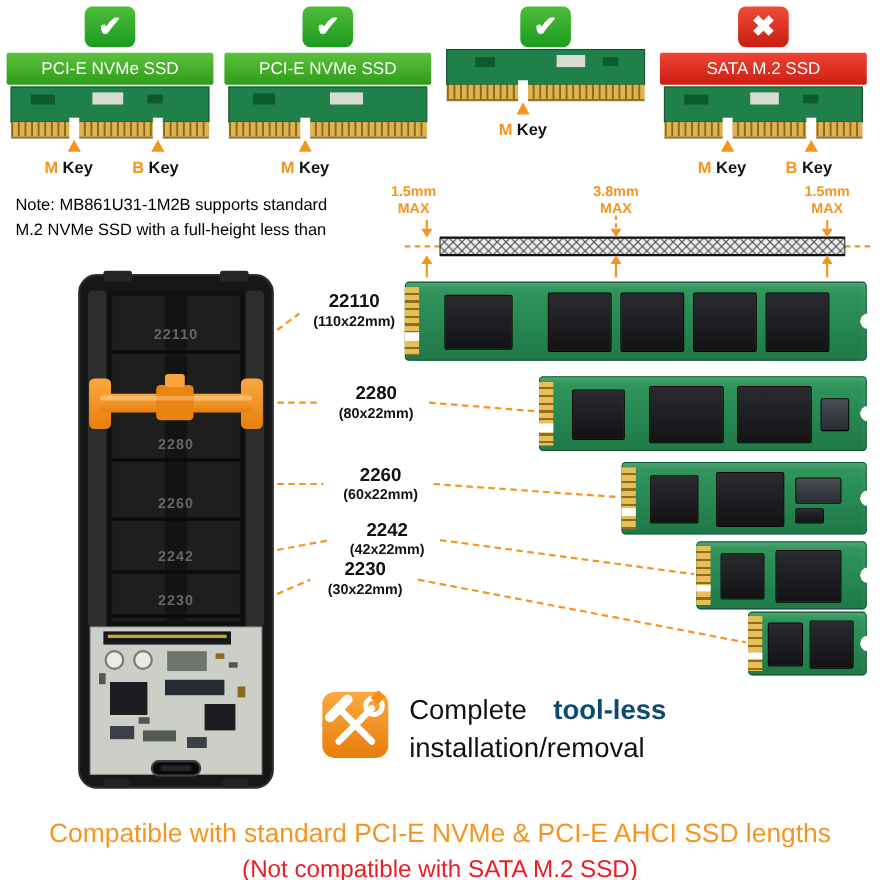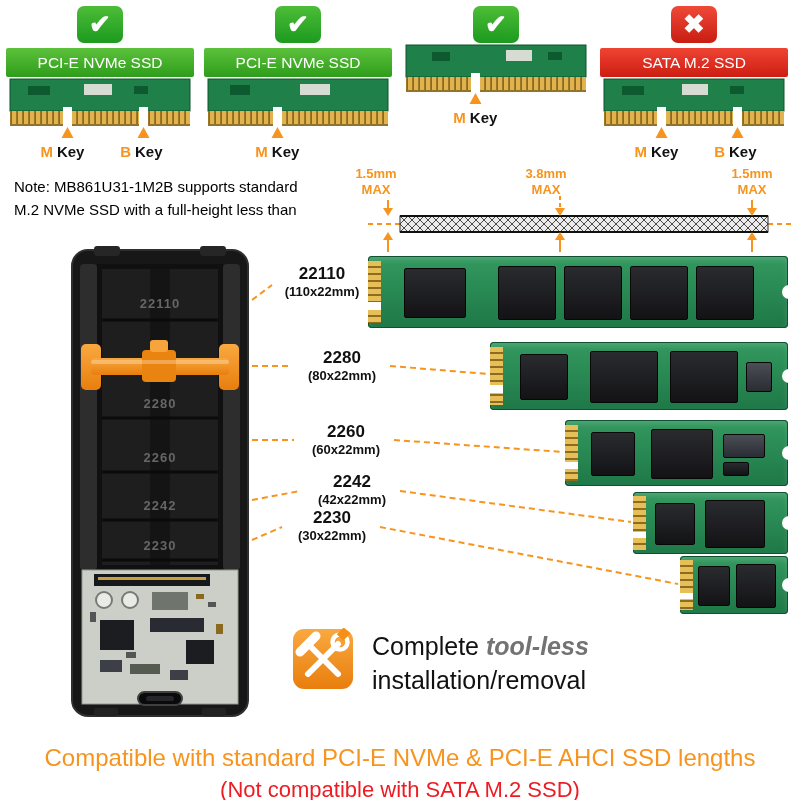--- a/index.html
+++ b/index.html
@@ -25,21 +25,21 @@
   .conn{position:absolute;left:0;top:7%;bottom:7%;width:13px;background:repeating-linear-gradient(180deg,#e7bf59 0 5px,#8d6c20 5px 7px);}
   .conn::after{content:"";position:absolute;left:0;top:66%;width:100%;height:13%;background:#fff;}
   .ssd::after{content:"";position:absolute;right:-8px;top:50%;width:14px;height:14px;transform:translateY(-50%);background:#fff;border-radius:50%;}
   .chip{position:absolute;background:linear-gradient(180deg,#2a2b2f,#131316);border:1px solid #060607;border-radius:2px;}
   .chip.lt{background:linear-gradient(180deg,#4a4e55,#2a2d33);}
   .len-label{position:absolute;width:100px;text-align:center;color:#111;}
   .len-name{font-size:17px;font-weight:bold;}
   .len-size{font-size:13px;font-weight:bold;}
   
   .tool-line{position:absolute;left:372px;font-size:25px;color:#111;white-space:nowrap;}
-  .hl{color:#737373;font-weight:bold;margin-left:7px;font-style:italic;}
+  .hl{color:#0c4a6e;font-weight:bold;margin-left:24px;}
   
   .footer1{position:absolute;left:0;width:800px;top:744px;text-align:center;font-size:24px;color:#f7941e;}
   .footer2{position:absolute;left:0;width:800px;top:777px;text-align:center;font-size:22px;color:#ed1c24;}
   .tray-mark{fill:#666;font-size:13px;font-weight:bold;letter-spacing:1px;}
   svg text{font-family:"Liberation Sans",sans-serif;}
 </style>
 </head>
 <body>
 
 <div class="stage">
@@ -164,21 +164,21 @@
       <polygon points="399,44 409,44 404,52"></polygon>
       <polygon points="35,76 45,76 40,68"></polygon>
       <polygon points="207,76 217,76 212,68"></polygon>
       <polygon points="399,76 409,76 404,68"></polygon>
     </g>
   </svg>
   <div class="limit" style="left:346px">
     <div>1.5mm</div>
     <div>MAX</div>
   </div>
-  <div class="limit" style="left:516px">
+  <div class="limit" style="left:530px">
     <div>3.8mm</div>
     <div>MAX</div>
   </div>
   <div class="limit" style="left:722px">
     <div>1.5mm</div>
     <div>MAX</div>
   </div>
 
   <svg class="abs" style="left:66px;top:246px" width="188" height="478" viewBox="0 0 188 478">
     <rect x="6" y="4" width="176" height="466" rx="16" fill="#171717" stroke="#2f2f2f" stroke-width="2"></rect>

